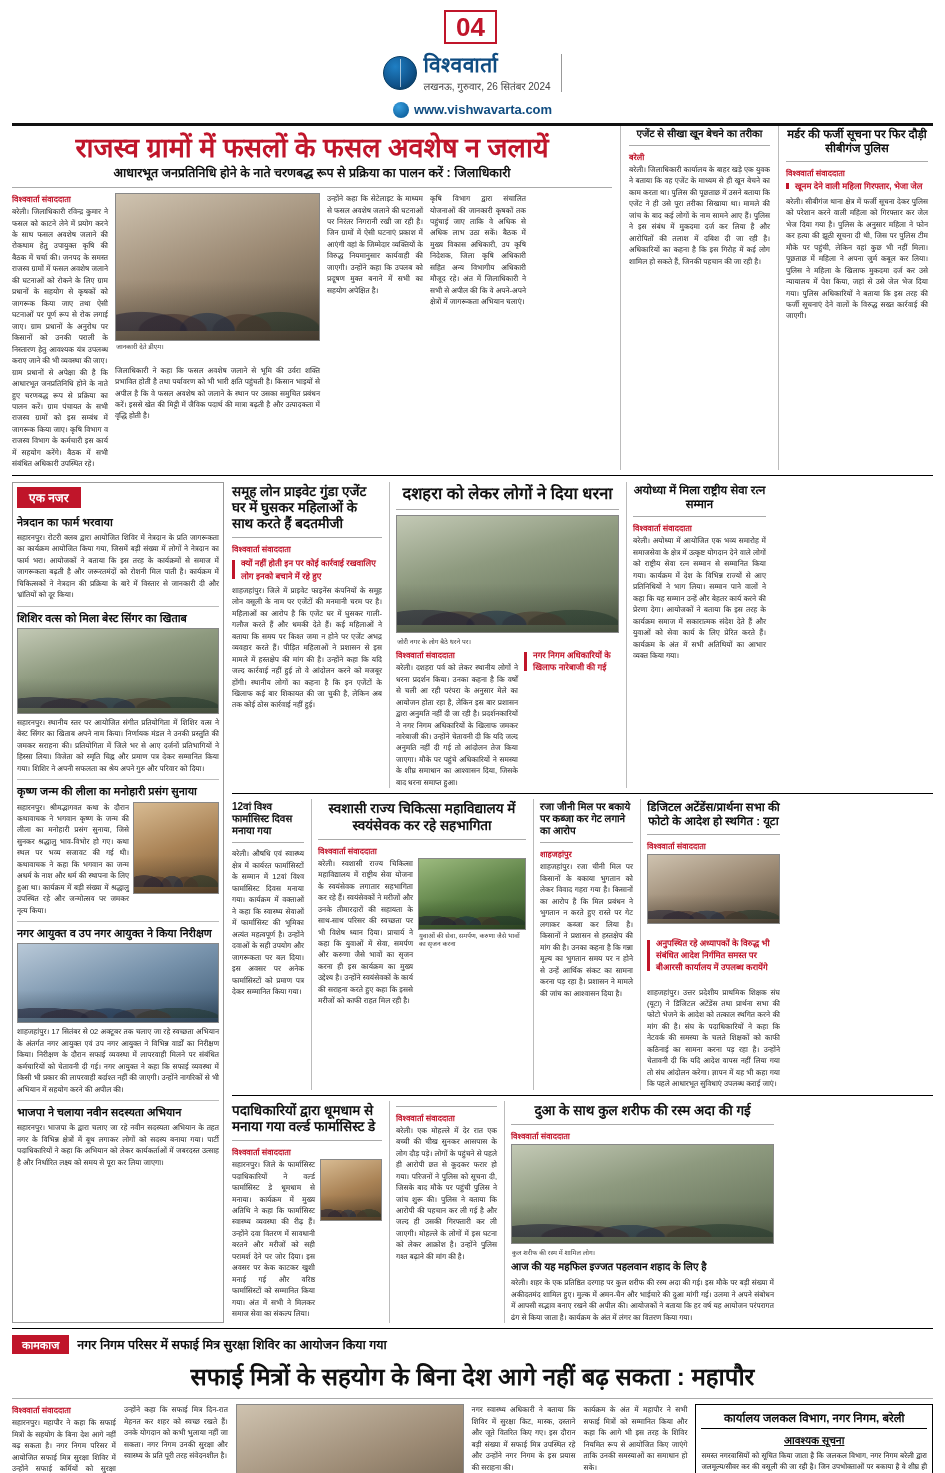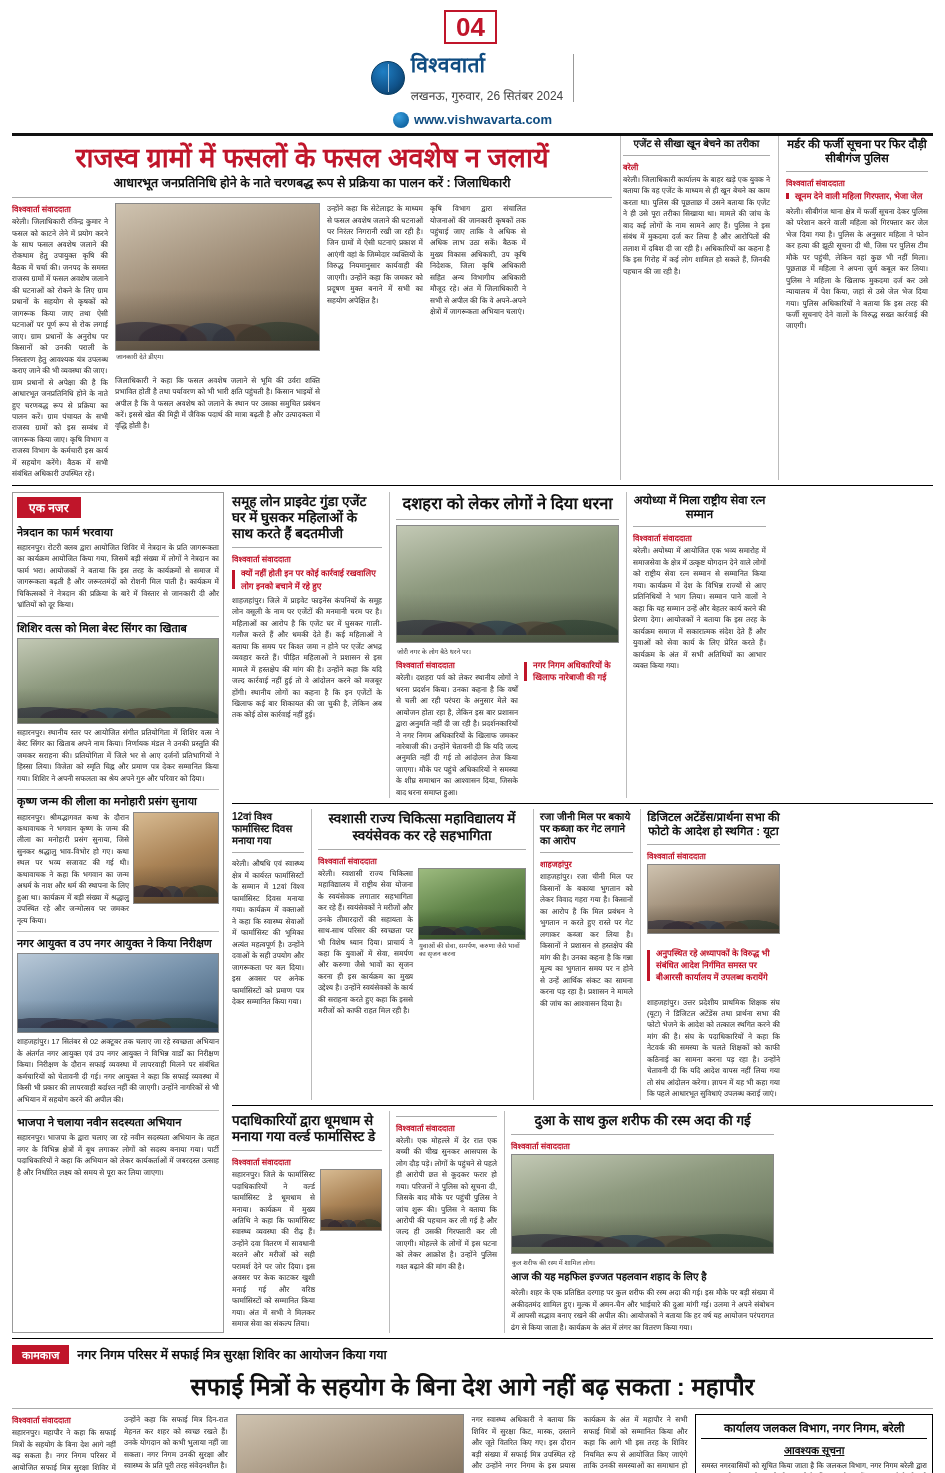--- a/index.html
+++ b/index.html
@@ -42,21 +42,21 @@
     background: radial-gradient(circle at 35% 30%, #1f7fc4 0%, #10538b 60%, #07314f 100%);
     border: 1.5px solid #0a3d63;
     position: relative;
   }
   .logo-globe:after{
     content:"";
     position:absolute; left:50%; top:2px; bottom:2px; width:1px; background:rgba(255,255,255,.6);
   }
   .logo-text { line-height:1; }
   .logo-title { font-size: 21px; font-weight: bold; color:#0f4c81; letter-spacing:.5px;}
-  .logo-sub { font-size: 12px; color:#444; margin-top:15px; }
+  .logo-sub { font-size: 10px; color:#444; margin-top:7px; }
   .mast-center {
     flex: 1;
     text-align: center;
     font-size: 21px;
     font-weight: bold;
     letter-spacing: .3px;
   }
   .mast-right {
     display:flex; align-items:flex-start; gap:5px;
     font-size: 13px; color:#0f4c81; font-weight:bold;
@@ -230,29 +230,29 @@
           <div class="body-text">ग्राम प्रधानों से अपेक्षा की है कि आधारभूत जनप्रतिनिधि होने के नाते हुए चरणबद्ध रूप से प्रक्रिया का पालन करें। ग्राम पंचायत के सभी राजस्व ग्रामों को इस सम्बंध में जागरूक किया जाए। कृषि विभाग व राजस्व विभाग के कर्मचारी इस कार्य में सहयोग करेंगे। बैठक में सभी संबंधित अधिकारी उपस्थित रहे।</div>
         </div>
         <div class="t1-photo">
           <div class="photo indoor" style="height:148px">
             <div class="figs"></div>
           </div>
           <div class="caption">जानकारी देते डीएम।</div>
           <div class="body-text" style="margin-top:13px">जिलाधिकारी ने कहा कि फसल अवशेष जलाने से भूमि की उर्वरा शक्ति प्रभावित होती है तथा पर्यावरण को भी भारी क्षति पहुंचती है। किसान भाइयों से अपील है कि वे फसल अवशेष को जलाने के स्थान पर उसका समुचित प्रबंधन करें। इससे खेत की मिट्टी में जैविक पदार्थ की मात्रा बढ़ती है और उत्पादकता में वृद्धि होती है।</div>
         </div>
         <div class="t1-c">
-          <div class="body-text">उन्होंने कहा कि सेटेलाइट के माध्यम से फसल अवशेष जलाने की घटनाओं पर निरंतर निगरानी रखी जा रही है। जिन ग्रामों में ऐसी घटनाएं प्रकाश में आएंगी वहां के जिम्मेदार व्यक्तियों के विरुद्ध नियमानुसार कार्यवाही की जाएगी। उन्होंने कहा कि जमकर को प्रदूषण मुक्त बनाने में सभी का सहयोग अपेक्षित है।</div>
+          <div class="body-text">उन्होंने कहा कि सेटेलाइट के माध्यम से फसल अवशेष जलाने की घटनाओं पर निरंतर निगरानी रखी जा रही है। जिन ग्रामों में ऐसी घटनाएं प्रकाश में आएंगी वहां के जिम्मेदार व्यक्तियों के विरुद्ध नियमानुसार कार्यवाही की जाएगी। उन्होंने कहा कि उपलब को प्रदूषण मुक्त बनाने में सभी का सहयोग अपेक्षित है।</div>
         </div>
         <div class="t1-c">
           <div class="body-text">कृषि विभाग द्वारा संचालित योजनाओं की जानकारी कृषकों तक पहुंचाई जाए ताकि वे अधिक से अधिक लाभ उठा सकें। बैठक में मुख्य विकास अधिकारी, उप कृषि निदेशक, जिला कृषि अधिकारी सहित अन्य विभागीय अधिकारी मौजूद रहे। अंत में जिलाधिकारी ने सभी से अपील की कि वे अपने-अपने क्षेत्रों में जागरूकता अभियान चलाएं।</div>
         </div>
       </div>
     </div>
 
-    <div class="top-mid col-sep" style="padding-left:2px">
+    <div class="top-mid col-sep" style="padding-left:8px">
       <div class="headline hl-10 center">एजेंट से सीखा खून बेचने का तरीका</div>
       <div class="rule thin"></div>
       <div class="byline">बरेली</div>
       <div class="body-text">बरेली। जिलाधिकारी कार्यालय के बाहर खड़े एक युवक ने बताया कि वह एजेंट के माध्यम से ही खून बेचने का काम करता था। पुलिस की पूछताछ में उसने बताया कि एजेंट ने ही उसे पूरा तरीका सिखाया था। मामले की जांच के बाद कई लोगों के नाम सामने आए हैं। पुलिस ने इस संबंध में मुकदमा दर्ज कर लिया है और आरोपितों की तलाश में दबिश दी जा रही है। अधिकारियों का कहना है कि इस गिरोह में कई लोग शामिल हो सकते हैं, जिनकी पहचान की जा रही है।</div>
     </div>
 
     <div class="top-right col-sep" style="padding-left:7px">
       <div class="headline hl-12 center">मर्डर की फर्जी सूचना पर फिर दौड़ी सीबीगंज पुलिस</div>
       <div class="rule thin"></div>
       <div class="byline">विश्ववार्ता संवाददाता</div>

